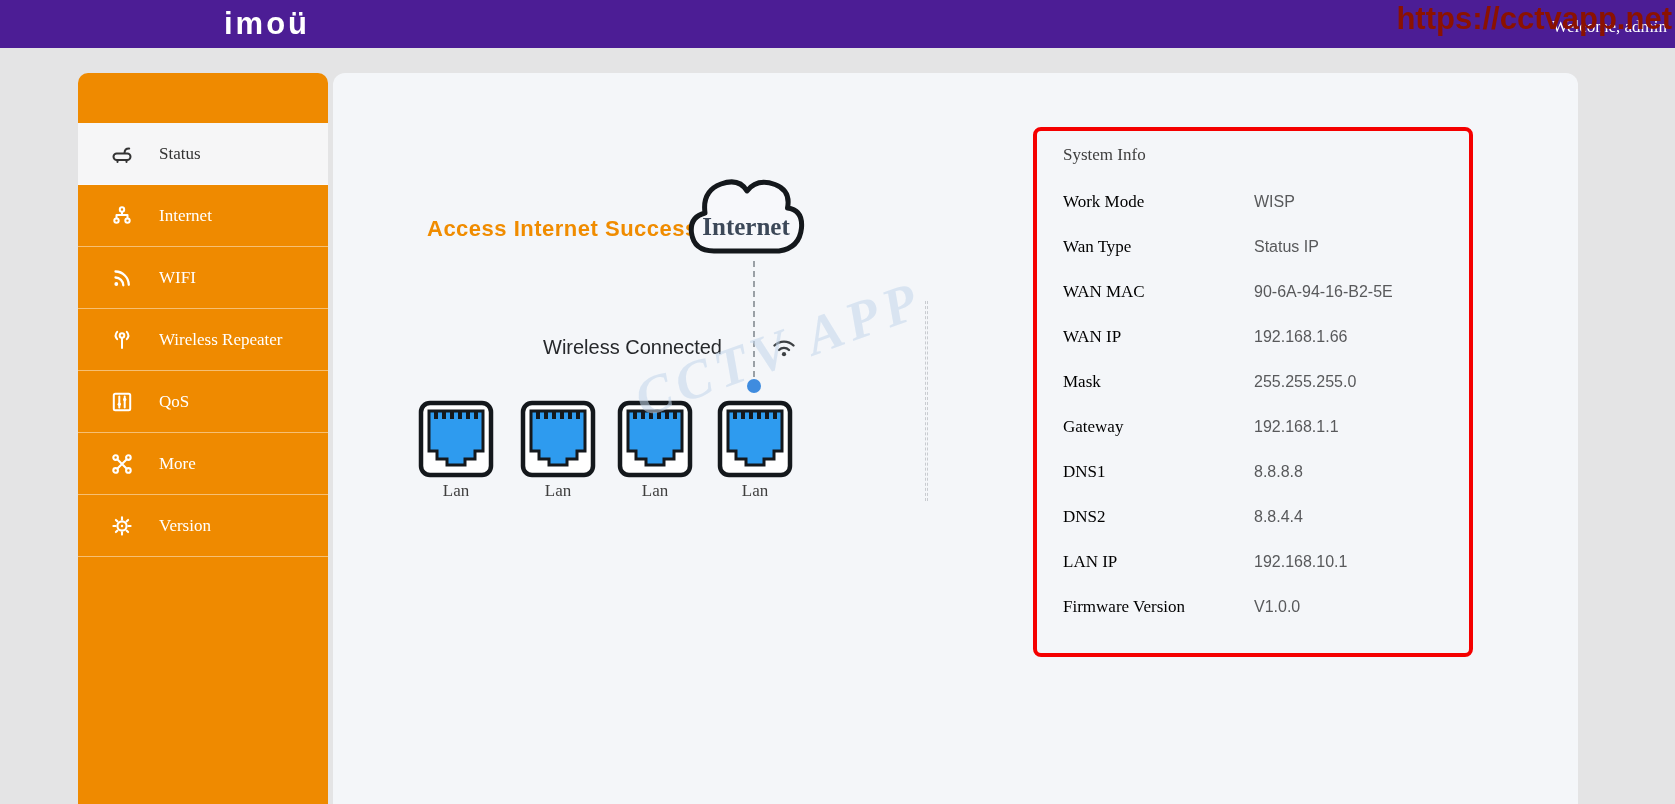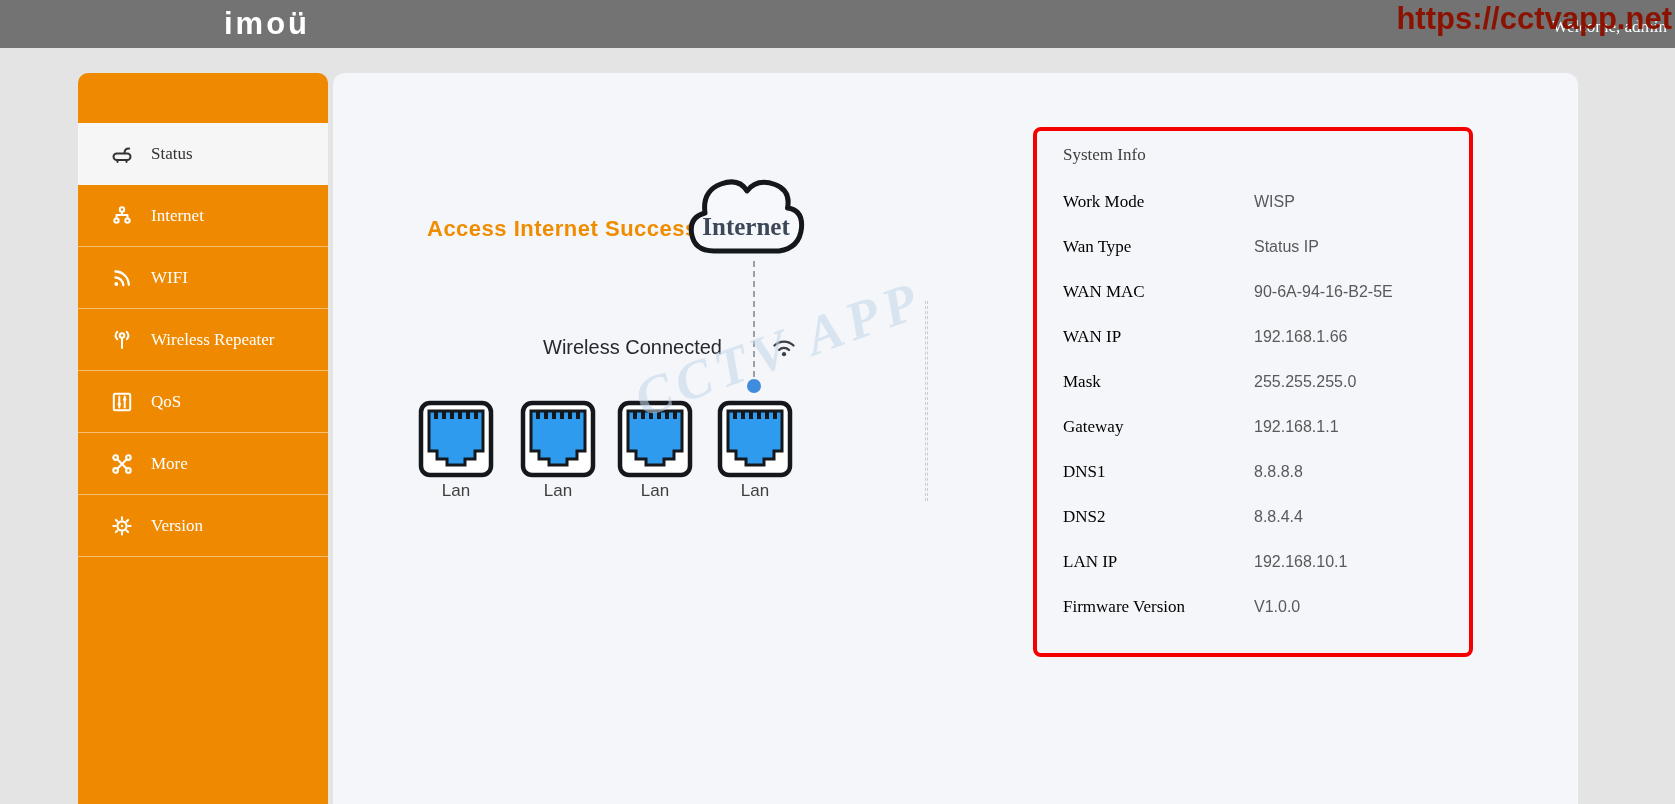--- a/index.html
+++ b/index.html
@@ -1,34 +1,34 @@
 <!DOCTYPE html>
 <html><head>
 <meta charset="utf-8">
 <style>
   html,body{margin:0;padding:0;background:#e4e4e5;}
   #app{position:relative;width:1675px;height:804px;overflow:hidden;
        font-family:"Liberation Sans",sans-serif;background:#e4e4e5;}
 
   
-  .header{position:absolute;left:0;top:0;width:1675px;height:48px;background:#737373;}
+  .header{position:absolute;left:0;top:0;width:1675px;height:48px;background:#4c1d95;}
   .logo{position:absolute;left:224px;top:6px;color:#fff;font-size:31px;font-weight:900;
         letter-spacing:3px;font-family:"Liberation Sans",sans-serif;}
   .welcome{position:absolute;right:8px;top:17px;color:#fff;font-size:17px;
            font-family:"Liberation Serif",serif;white-space:nowrap;}
   .url-watermark{position:absolute;right:3px;top:1px;color:#8b1200;font-size:31px;
                  font-weight:bold;white-space:nowrap;z-index:5;letter-spacing:0px;}
 
   
   .sidebar{position:absolute;left:78px;top:73px;width:250px;bottom:0;background:#ef8a00;
            border-radius:10px 10px 0 0;}
   .side-spacer{height:50px;}
   .side-item{height:62px;display:flex;align-items:center;padding-left:32px;
              color:#fff;cursor:pointer;border-bottom:1px solid rgba(255,255,255,.45);
-             box-sizing:border-box;}
+             box-sizing:border-box;gap:8px;}
   .side-item .icn{width:24px;height:24px;flex:0 0 24px;margin-right:17px;}
   .side-item .lbl{font-family:"Liberation Serif",serif;font-size:17px;}
   .side-item svg{stroke:currentColor;fill:none;stroke-linecap:round;stroke-linejoin:round;}
   .side-item.active{background:#f6f6f7;color:#333;}
 
   
   .panel{position:absolute;left:333px;top:73px;width:1245px;bottom:0;background:#f4f6f9;
          border-radius:12px 12px 0 0;overflow:hidden;}
   .access-text{position:absolute;left:94px;top:143px;font-size:22px;font-weight:bold;
                color:#f08c00;letter-spacing:.5px;}
@@ -38,21 +38,21 @@
   .conn-dash{position:absolute;left:420px;top:188px;height:116px;width:0;
              border-left:2px dashed #9aa0a6;}
   .conn-dot{position:absolute;left:414px;top:306px;width:14px;height:14px;border-radius:50%;
             background:#3f8cdf;}
   .wireless-text{position:absolute;left:210px;top:263px;font-size:20px;color:#26282b;}
   .wifi-conn{position:absolute;left:436px;top:258px;width:30px;height:30px;color:#3c4043;}
   .wifi-conn svg{stroke:currentColor;stroke-linecap:round;fill:none;}
 
   .lan-port{position:absolute;width:76px;height:78px;top:327px;}
   .lan-label{position:absolute;width:76px;top:408px;text-align:center;
-             font-family:Liberation Sans, sans-serif;font-size:17px;color:#3f3f3f;}
+             font-family:Liberation Serif, serif;font-size:17px;color:#3f3f3f;}
 
   .v-divider{position:absolute;left:592px;top:228px;height:200px;width:3px;
              border-left:1px dashed #c9ccd1;border-right:1px dashed #c9ccd1;box-sizing:border-box;}
 
   .cctv-watermark{position:absolute;left:295px;top:245px;font-size:54px;font-style:italic;
                   font-weight:bold;font-family:"Liberation Serif",serif;color:#c4d7ec;
                   opacity:.55;transform:rotate(-20deg);letter-spacing:6px;white-space:nowrap;
                   pointer-events:none;}
 
   

